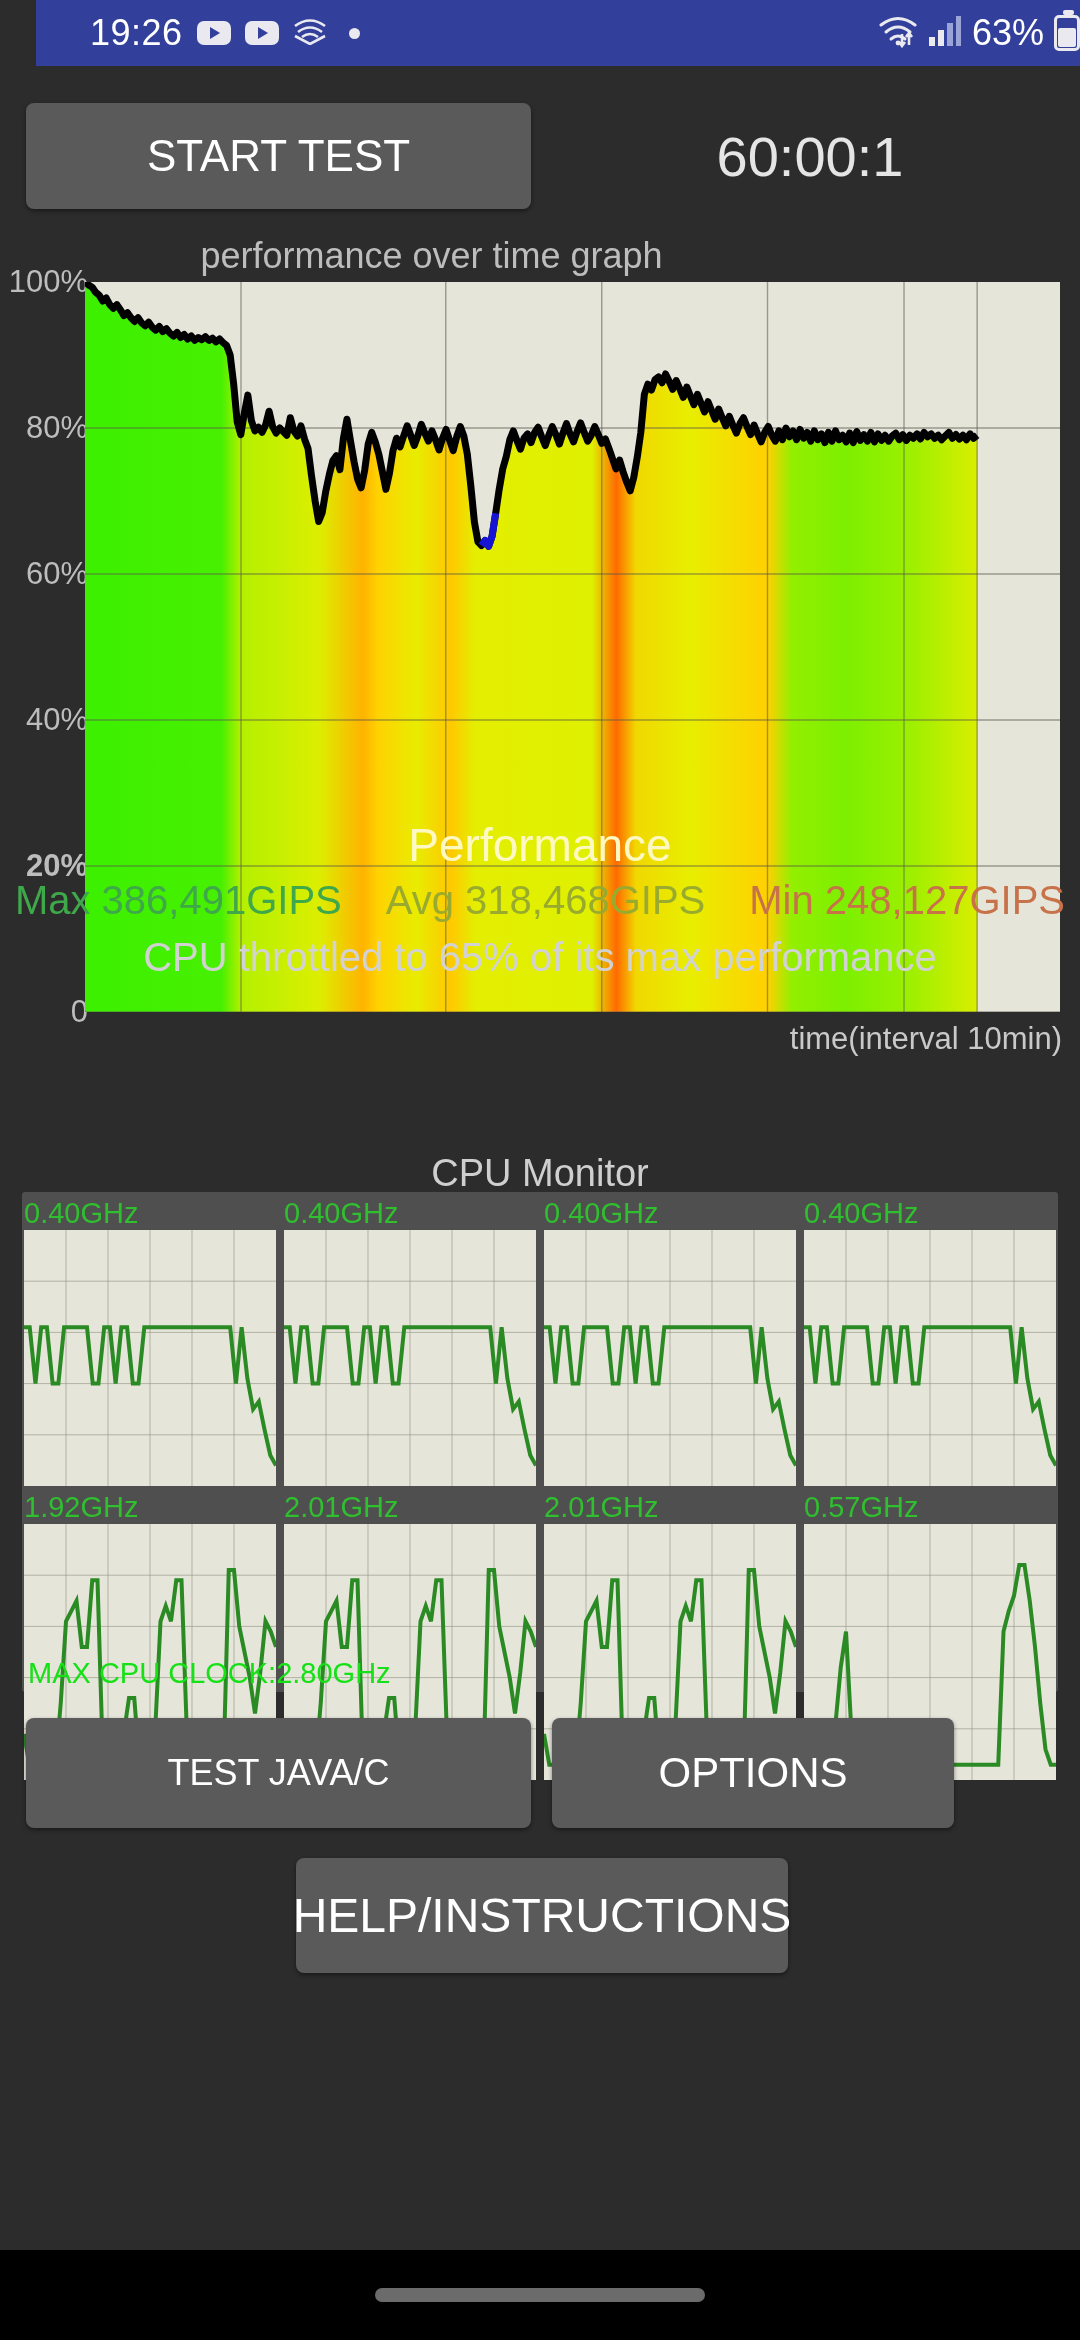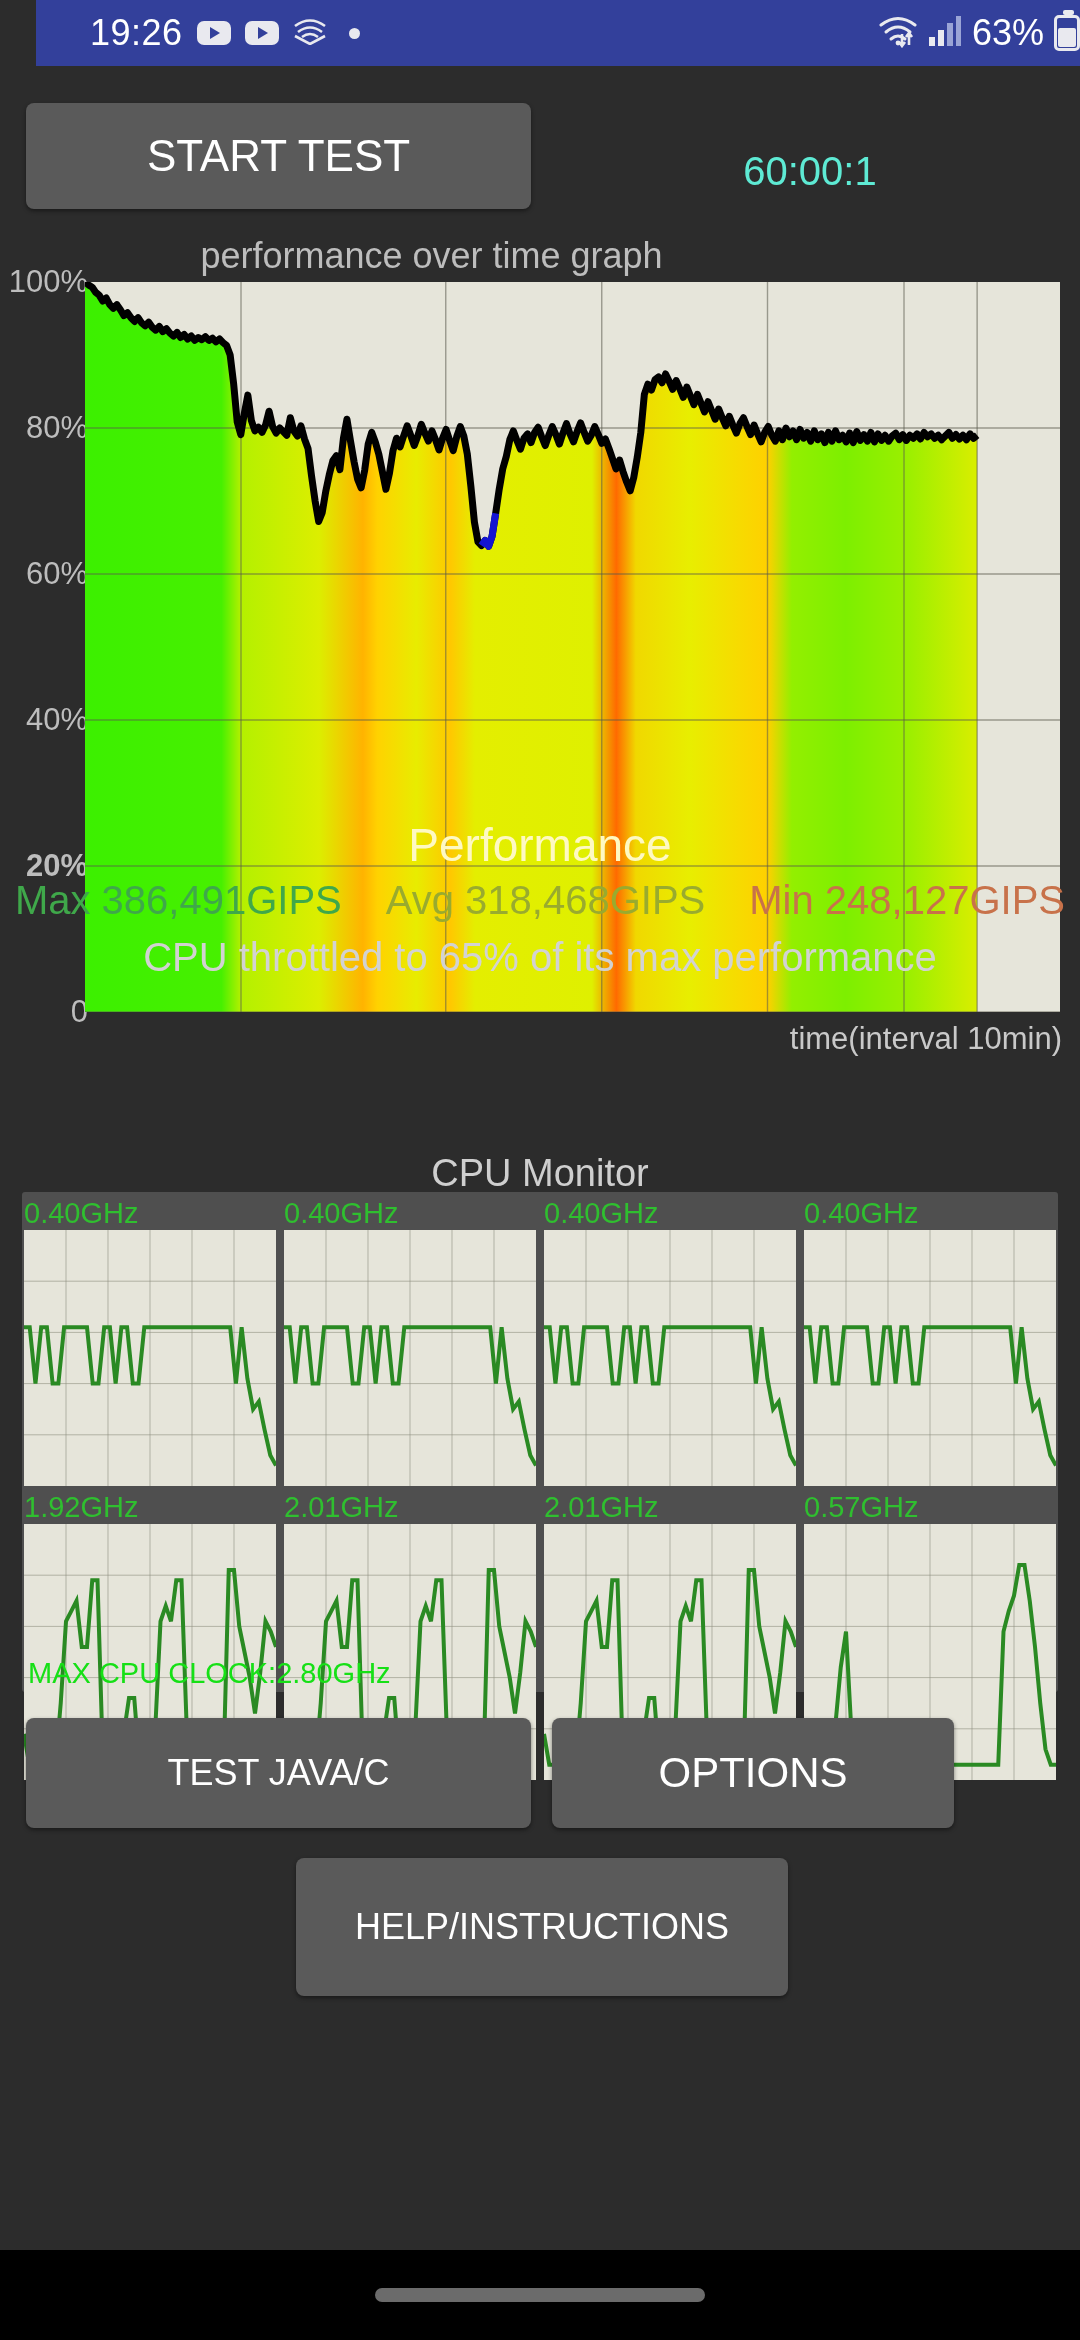--- a/index.html
+++ b/index.html
@@ -36,23 +36,23 @@
   
   .toprow{position:absolute; left:0; top:86px; width:1080px; height:130px;}
   .btn{
     background:#5a5a5a; color:#ffffff; border:none; border-radius:8px;
     font-family:"Liberation Sans", sans-serif; font-size:42px;
     display:flex; align-items:center; justify-content:center;
     box-shadow:0 2px 4px rgba(0,0,0,.45);
     cursor:pointer;
   }
   #start-test-btn{position:absolute; left:26px; top:17px; width:505px; height:106px; font-size:44px;}
-  #timer{position:absolute; left:560px; top:32px; width:500px; height:106px;
+  #timer{position:absolute; left:560px; top:17px; width:500px; height:106px;
          display:flex;align-items:center;justify-content:center;
-         color:#5eead4; font-size:40px;}
+         color:#e5e5e5; font-size:56px;}
 
   
   .chart-wrap{position:absolute; left:0; top:235px; width:1080px; height:555px;}
   .chart-title{position:absolute;left:0;top:0;width:863px;text-align:center;
       color:#bdbdbd;font-size:36px;}
   .plot{position:absolute; left:85px; top:47px; width:975px; height:730px;}
   .plot-inner{position:absolute; left:0;top:0; width:975px; height:730px;
       background:#e6e5da;}
   .ylabels{position:absolute;left:16px;top:47px;width:80px;height:730px;}
   .ylabels span{position:absolute;right:8px;color:#bdbdbd;font-size:31px;transform:translateY(-50%);}
@@ -74,21 +74,21 @@
   .cpu-grid{display:grid;grid-template-columns:repeat(4,1fr);grid-template-rows:repeat(2,1fr);
       gap:4px 8px; height:450px;}
   .cpu-cell{position:relative;}
   .cpu-lab{color:#2fbf2f;font-size:29px;line-height:34px;height:34px;}
   .cpu-chart{position:relative;width:100%;height:calc(100% - 34px);background:#e6e5da;}
   .maxclock{position:absolute;left:6px;bottom:2px;color:#16e016;font-size:29px;}
 
   
   #test-java-btn{position:absolute;left:26px;top:1718px;width:505px;height:110px;font-size:36px;text-align:right;}
   #options-btn{position:absolute;left:552px;top:1718px;width:402px;height:110px;font-size:42px;}
-  #help-btn{position:absolute;left:296px;top:1858px;width:492px;height:138px;font-size:36px;}
+  #help-btn{position:absolute;left:296px;top:1858px;width:492px;height:115px;font-size:48px;}
 
   
   .navbar{position:absolute;left:0;bottom:0;width:1080px;height:90px;background:#000;
       display:flex;align-items:center;justify-content:center;}
   .pill{width:330px;height:14px;border-radius:8px;background:#6b6b6b;}
 </style>
 </head>
 <body>
 
 <div id="screen">

